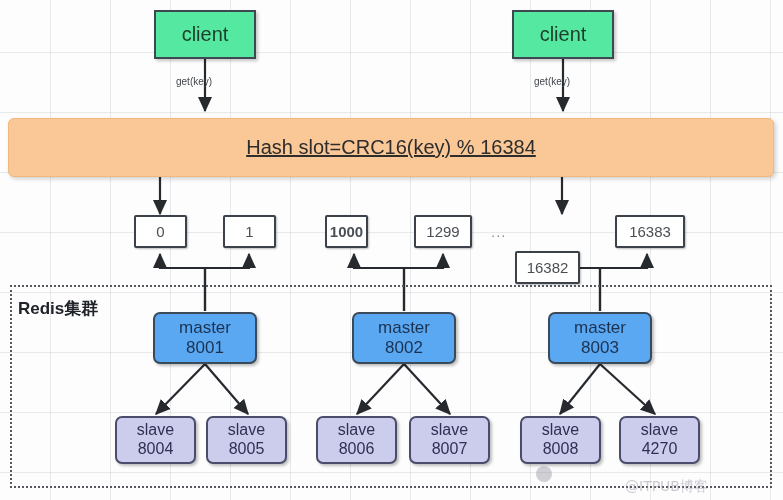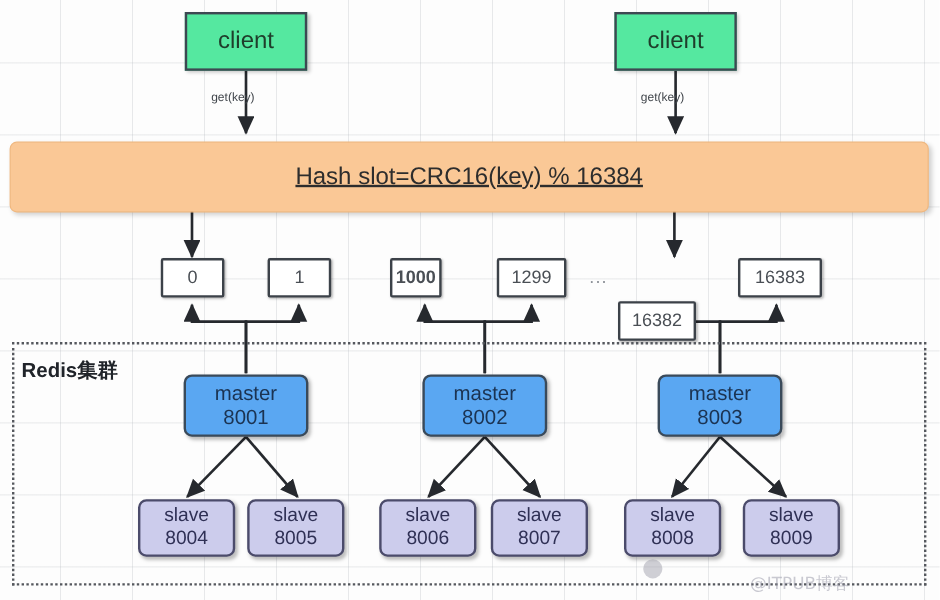--- a/index.html
+++ b/index.html
@@ -184,19 +184,19 @@
   <div class="node slave" style="left:409px;top:416px;width:81px;height:48px;">
     <span class="l1">slave</span>
     <span class="l2">8007</span>
   </div>
   <div class="node slave" style="left:520px;top:416px;width:81px;height:48px;">
     <span class="l1">slave</span>
     <span class="l2">8008</span>
   </div>
   <div class="node slave" style="left:619px;top:416px;width:81px;height:48px;">
     <span class="l1">slave</span>
-    <span class="l2">8009</span>
+    <span class="l2">4270</span>
   </div>
 
   <div class="wm-dot"></div>
   <div class="watermark wm-sub">@ITPUB博客</div>
 
 </div>
 
 </body></html>

